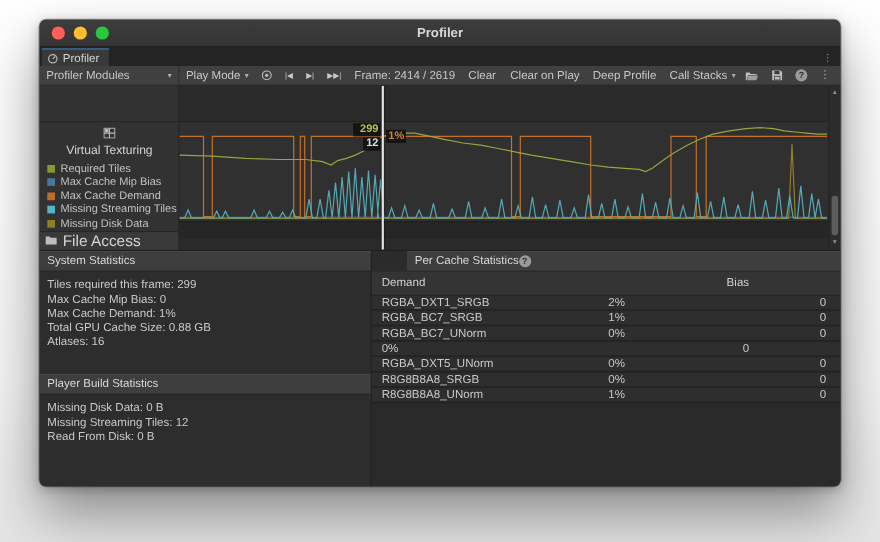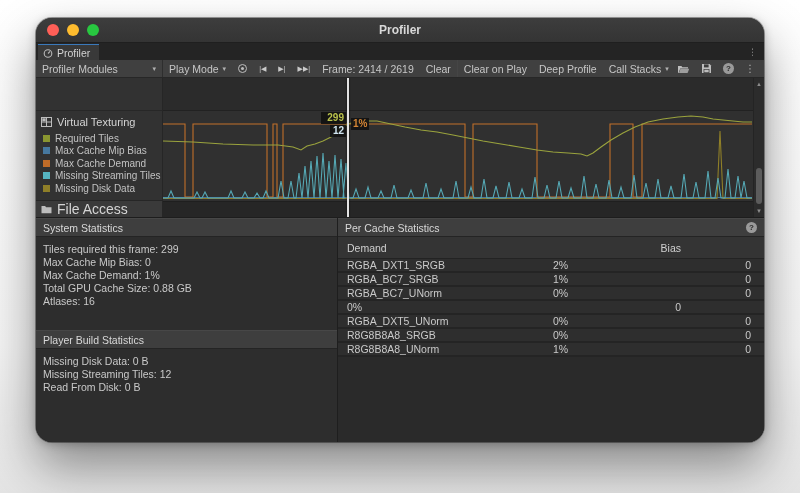--- a/index.html
+++ b/index.html
@@ -1,21 +1,21 @@
 <!DOCTYPE html>
 <html><head>
 <meta charset="utf-8">
 <style>
   * { box-sizing: border-box; margin: 0; padding: 0; }
   html,body { width:800px; height:493px; overflow:hidden;
     font-family:"Liberation Sans", sans-serif;
     background:linear-gradient(#ffffff 0%, #f4f4f4 70%, #e4e4e4 100%); }
 
   .window { position:absolute; left:36px; top:18px; width:728px; height:424px;
-    border-radius:16px; background:#2c2c2c; overflow:hidden;
+    border-radius:6px; background:#2c2c2c; overflow:hidden;
     box-shadow:0 24px 50px rgba(0,0,0,.42), 0 2px 10px rgba(0,0,0,.25), 0 0 0 1px rgba(0,0,0,.35);
     display:flex; flex-direction:column; }
 
   
   .titlebar { flex:0 0 25px; background:linear-gradient(#3d3d3d,#343434);
     border-bottom:1px solid #1f1f1f; position:relative; display:flex; align-items:center; }
   .traffic { display:flex; gap:8px; padding-left:11px; }
   .light { width:12px; height:12px; border-radius:50%; display:inline-block; }
   .win-title { position:absolute; left:0; right:0; text-align:center;
     font-size:12px; font-weight:bold; color:#d8d8d8; pointer-events:none; }
@@ -45,21 +45,21 @@
     font-size:8px; font-weight:bold; display:flex; align-items:center; justify-content:center; }
   .kebab { color:#b5b5b5; font-size:10px; line-height:10px; }
 
   
   .charts { flex:0 0 139px; display:flex; position:relative; border-bottom:1px solid #1d1d1d; }
   .sidebar { flex:0 0 127px; background:#323232; border-right:1px solid #262626;
     display:flex; flex-direction:column; }
   .sidebar-strip { flex:0 0 33px; border-bottom:1px solid #272727; }
   .module-block { flex:1; padding-top:4px; }
   .module-header { display:flex; align-items:center; gap:5px; padding:1px 4px 2px 5px;
-    font-size:11px; color:#d4d4d4; }
+    font-size:11px; color:#d4d4d4;flex-direction:column; }
   .legend { padding:2px 0 0 7px; }
   .legend-item { display:flex; align-items:center; gap:5px; height:12.5px;
     font-size:10px; color:#c2c2c2; }
   .chip { width:7px; height:7px; flex:0 0 7px; }
   .fa-row { flex:0 0 16px; background:#3a3a3a; border-top:1px solid #262626;
     display:flex; align-items:center; gap:5px; padding-left:5px; font-size:14px; color:#d4d4d4; }
 
   .chart-area { flex:1; position:relative; background:#2b2b2b; overflow:hidden; }
   .strip-top { height:33px; background:#2b2b2b; border-bottom:1px solid #222; }
   .vt-canvas { height:90px; background:#303030; position:relative; }
@@ -83,21 +83,21 @@
   .details { flex:1; display:flex; background:#2a2a2a; min-height:0; }
   .pane-left { flex:0 0 302px; border-right:1px solid #1e1e1e; display:flex; flex-direction:column; background:#2d2d2d; }
   .panel-header { flex:0 0 19px; background:#3e3e3e; border-top:1px solid #474747;
     border-bottom:1px solid #242424; display:flex; align-items:center;
     padding:0 7px; font-size:10.5px; color:#d8d8d8; }
   .stats-body { padding:6px 7px; font-size:10.5px; line-height:13px; color:#c9c9c9; }
   .stats-body-sys { flex:0 0 93px; }
   .stats-body-pbs { flex:1; }
 
   .pane-right { flex:1; display:flex; flex-direction:column; background:#2b2b2b; min-width:0; }
-  .pch { justify-content:space-between; }
+  .pch { justify-content:flex-start;margin-left:32px; }
   .tbl-head { flex:0 0 22px; background:#343434; border-bottom:1px solid #232323;
     display:grid; grid-template-columns:206px 1fr 70px; align-items:center;
     padding:0 13px 0 9px; font-size:10.5px; color:#d0d0d0; }
   .tbl-head .col-bias, .tbl-row .cell-bias { text-align:right; }
   .tbl-row { flex:0 0 24px; background:#2e2e2e; border-bottom:2px solid #242424;
     display:grid; grid-template-columns:206px 1fr 70px; align-items:center;
     padding:0 13px 0 9px; font-size:10.5px; color:#c9c9c9; }
   .tbl-fill { flex:1; background:#2a2a2a; }
 
   .icon-svg { display:block; }

